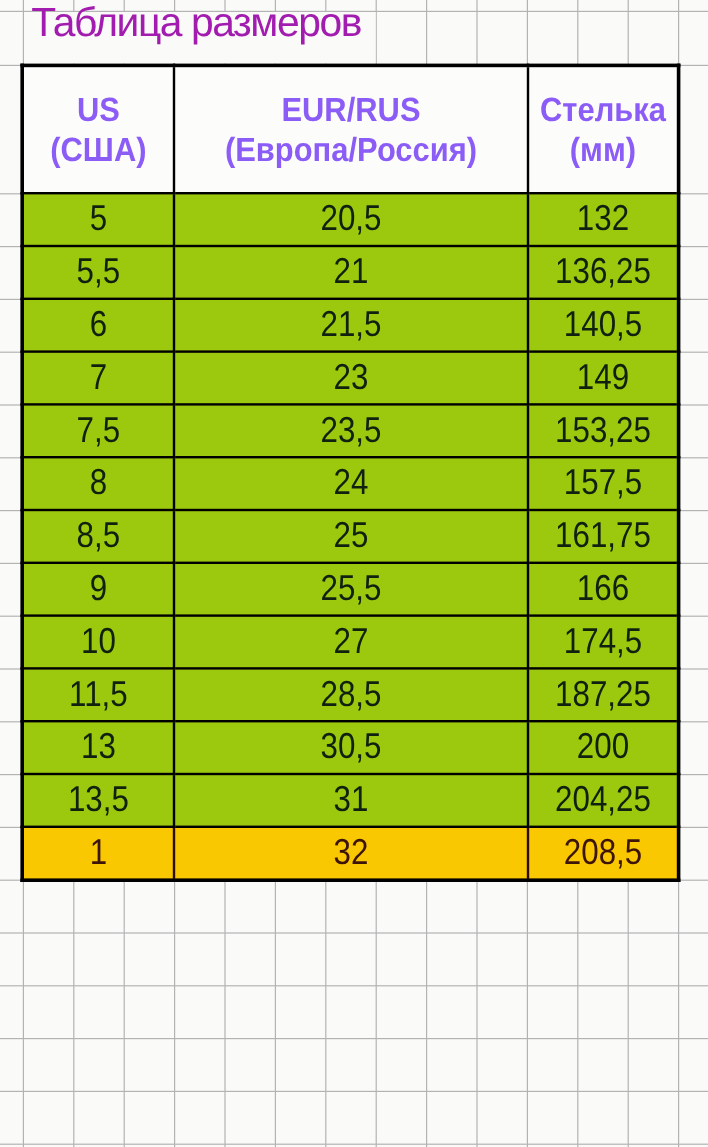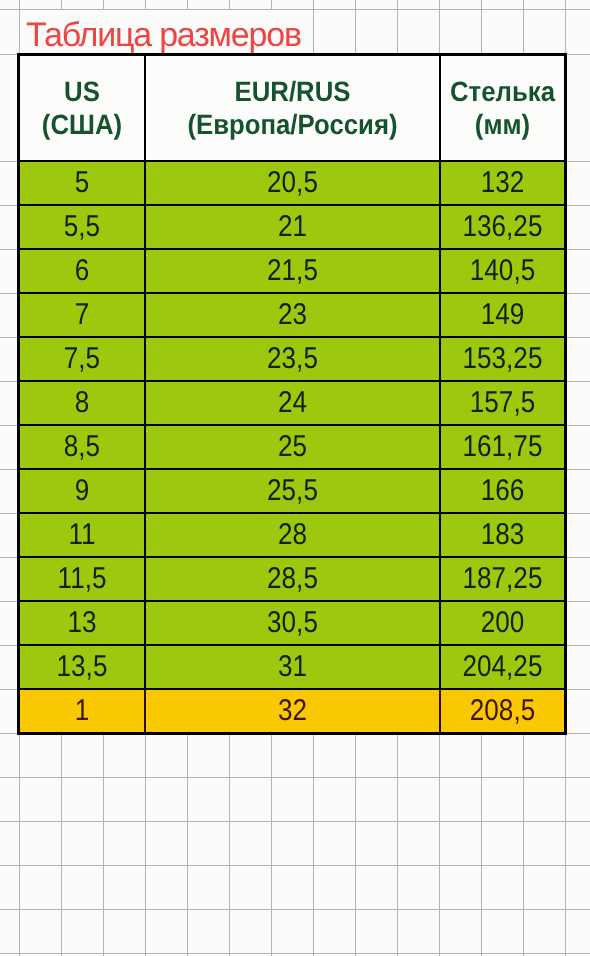--- a/index.html
+++ b/index.html
@@ -2,25 +2,25 @@
 <html><head>
 <meta charset="utf-8">
 <style>
   html,body{margin:0;padding:0;}
   body{width:590px;height:956px;background:#fafaf9;font-family:"Liberation Sans",sans-serif;overflow:hidden;position:relative;-webkit-font-smoothing:antialiased;text-rendering:geometricPrecision;will-change:opacity;}
   #grid{position:absolute;inset:0;}
   .gl{position:absolute;background:#b3b3b3;}
   .glv{width:1px;top:0;bottom:0;}
   .glh{height:1px;left:0;right:0;}
   #titlecell{position:absolute;left:19.6px;top:9.5px;width:293px;height:43.5px;background:#fafaf9;}
-#title{position:absolute;left:26px;top:18px;font-size:34px;color:#ef4444;white-space:nowrap;line-height:1;letter-spacing:-1.2px;}
+#title{position:absolute;left:26px;top:2px;font-size:34px;color:#a21caf;white-space:nowrap;line-height:1;letter-spacing:-1.2px;}
   table{position:absolute;left:17px;top:53px;border-collapse:collapse;table-layout:fixed;border:3px solid #000;}
   td,th{border:2px solid #000;padding:0;text-align:center;}
   .c1{width:124px}.c2{width:293px}.c3{width:123px}
-  thead th{background:#fcfcfb;font-weight:bold;font-size:28px;height:104px;line-height:33px;vertical-align:middle;color:#14532d;}
+  thead th{background:#fcfcfb;font-weight:bold;font-size:28px;height:104px;line-height:33px;vertical-align:middle;color:#8b5cf6;}
 thead th div{transform:scaleX(0.92);}
   tbody td{height:42px;background:#9cc90d;font-size:30px;color:#10210f;line-height:40px;vertical-align:middle;}
 tbody td span{display:block;position:relative;top:0px;transform:scaleX(0.87);}
   tbody tr.hl td{background:#f9c800;color:#3d1408;border-color:#2f0b05;}
 </style>
 </head>
 <body>
 
 <div id="grid">
     <div class="gl glv" style="left: 18.8px;"></div>
@@ -164,27 +164,27 @@
         </td>
         <td class="c2">
           <span>25,5</span>
         </td>
         <td class="c3">
           <span>166</span>
         </td>
       </tr>
       <tr>
         <td class="c1">
-          <span>11</span>
-        </td>
-        <td class="c2">
-          <span>28</span>
-        </td>
-        <td class="c3">
-          <span>183</span>
+          <span>10</span>
+        </td>
+        <td class="c2">
+          <span>27</span>
+        </td>
+        <td class="c3">
+          <span>174,5</span>
         </td>
       </tr>
       <tr>
         <td class="c1">
           <span>11,5</span>
         </td>
         <td class="c2">
           <span>28,5</span>
         </td>
         <td class="c3">

